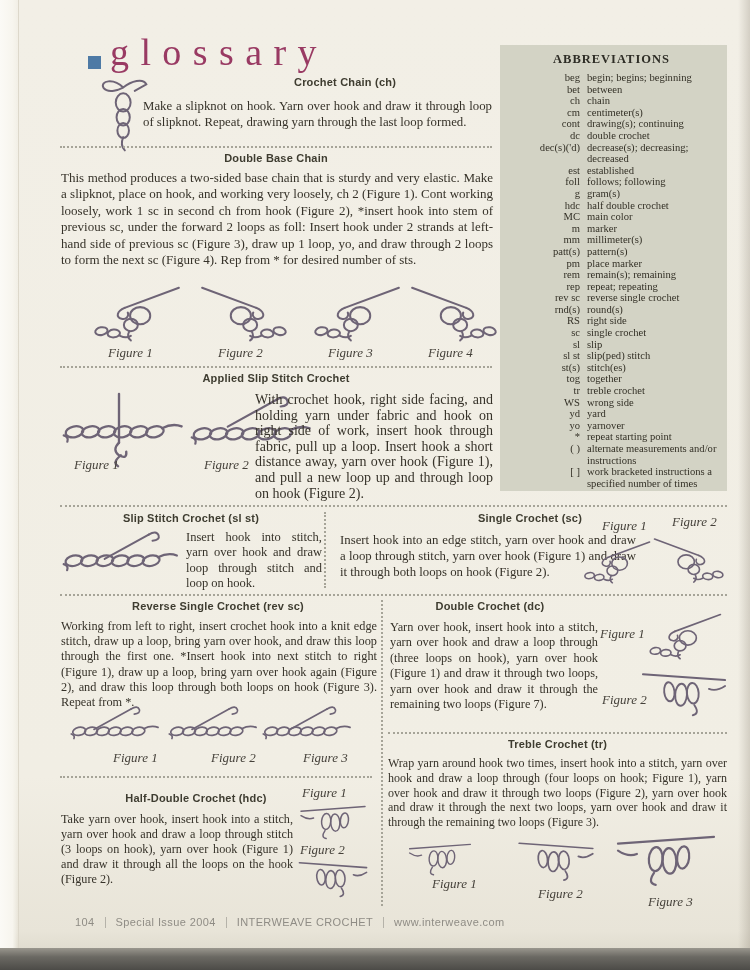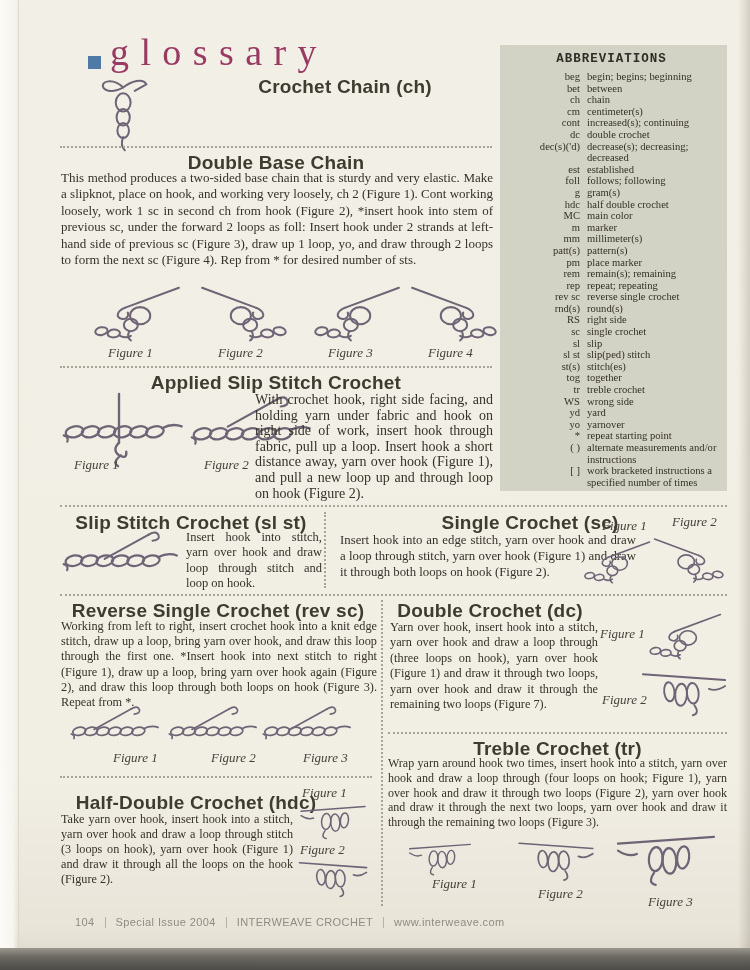--- a/index.html
+++ b/index.html
@@ -12,34 +12,34 @@
   .edge-right{position:absolute;right:0;top:0;width:12px;height:950px;
         background:linear-gradient(90deg,rgba(0,0,0,0) 0%,rgba(120,110,95,.25) 100%);}
   .edge-bottom{position:absolute;left:0;bottom:0;width:750px;height:22px;
         background:linear-gradient(180deg,#9a978e 0%,#6b6963 40%,#4c4b47 100%);}
 
   .accent-square{position:absolute;width:13px;height:13px;background:#4e7aa5;}
   .page-title{position:absolute;font-family:"Liberation Serif",serif;font-size:38px;
         color:#993a63;letter-spacing:.30em;font-weight:400;}
 
   .sec-title{position:absolute;font-family:"Liberation Sans",sans-serif;font-weight:bold;
-        font-size:19px;color:#3e3c30;text-align:center;letter-spacing:.2px;}
+        font-size:11px;color:#3e3c30;text-align:center;letter-spacing:.2px;}
   .body-text{position:absolute;font-family:"Liberation Serif",serif;color:#363229;
         text-align:justify;}
   .fig-label{position:absolute;font-family:"Liberation Serif",serif;font-style:italic;
         font-size:13px;color:#45413a;white-space:nowrap;}
   .dotted-h{position:absolute;height:0;border-top:2px dotted #a6a498;}
   .dotted-v{position:absolute;width:0;border-left:2px dotted #a6a498;}
 
   .ill{position:absolute;color:#6e6476;}
   .ill svg{width:100%;height:100%;}
 
   .abbr-box{position:absolute;left:500px;top:45px;width:227px;height:446px;
         background:#d3d3c5;box-sizing:border-box;padding:7px 8px 4px 4px;}
-  .abbr-title{font-family:Liberation Mono, monospace;font-weight:bold;font-size:12.5px;
+  .abbr-title{font-family:Liberation Serif, serif;font-weight:bold;font-size:12.5px;
         color:#2e2d26;text-align:center;letter-spacing:1px;margin:0 0 5px 0;}
   .abbr-list{display:block;}
   .abbr-row{display:grid;grid-template-columns:76px 1fr;column-gap:7px;
         font-family:"Liberation Serif",serif;font-size:10.6px;line-height:11.6px;color:#333026;}
   .abbr-row .a{text-align:right;white-space:nowrap;}
 
   .footer{position:absolute;left:75px;top:916px;display:flex;align-items:center;gap:10px;
         font-family:"Liberation Sans",sans-serif;font-size:11px;color:#8f8c85;letter-spacing:.4px;}
   .footer .sep{display:inline-block;width:0;height:11px;border-left:1px solid #b5b2a9;}
 </style>
@@ -101,20 +101,21 @@
 
   <div class="accent-square" style="left:88px;top:56px;"></div>
   <div class="page-title" style="left:110px;top:30px;">glossary</div>
 
   <div class="ill" style="left:80px;top:76px;width:88px;height:76px;">
     <svg viewBox="0 0 70 92">
         <use href="#sk-vchain"></use>
       </svg>
   </div>
   <div class="sec-title" style="left:200px;top:76px;width:290px;">Crochet Chain (ch)</div>
+  <div class="body-text" style="left:143px;top:98px;width:349px;font-size:12.8px;line-height:16px;">Make a slipknot on hook. Yarn over hook and draw it through loop of slipknot. Repeat, drawing yarn through the last loop formed.</div>
 
   <div class="dotted-h" style="left:60px;top:146px;width:432px;"></div>
 
   <div class="sec-title" style="left:60px;top:152px;width:432px;">Double Base Chain</div>
   <div class="body-text" style="left:61px;top:170px;width:432px;font-size:13px;line-height:16.4px;">This method produces a two-sided base chain that is sturdy and very elastic. Make a slipknot, place on hook, and working very loosely, ch 2 (Figure 1). Cont working loosely, work 1 sc in second ch from hook (Figure 2), *insert hook into stem of previous sc, under the forward 2 loops as foll: Insert hook under 2 strands at left-hand side of previous sc (Figure 3), draw up 1 loop, yo, and draw through 2 loops to form the next sc (Figure 4). Rep from * for desired number of sts.</div>
 
   <div class="ill" style="left:88px;top:280px;width:95px;height:62px;">
     <svg viewBox="0 0 120 80">
         <use href="#sk-hook"></use>
       </svg>
@@ -181,21 +182,21 @@
         <div class="abbr-row">
         <span class="a">ch</span>
         <span class="m">chain</span>
       </div>
         <div class="abbr-row">
         <span class="a">cm</span>
         <span class="m">centimeter(s)</span>
       </div>
         <div class="abbr-row">
         <span class="a">cont</span>
-        <span class="m">increased(s); continuing</span>
+        <span class="m">drawing(s); continuing</span>
       </div>
         <div class="abbr-row">
         <span class="a">dc</span>
         <span class="m">double crochet</span>
       </div>
         <div class="abbr-row">
         <span class="a">dec(s)('d)</span>
         <span class="m">decrease(s); decreasing; decreased</span>
       </div>
         <div class="abbr-row">

